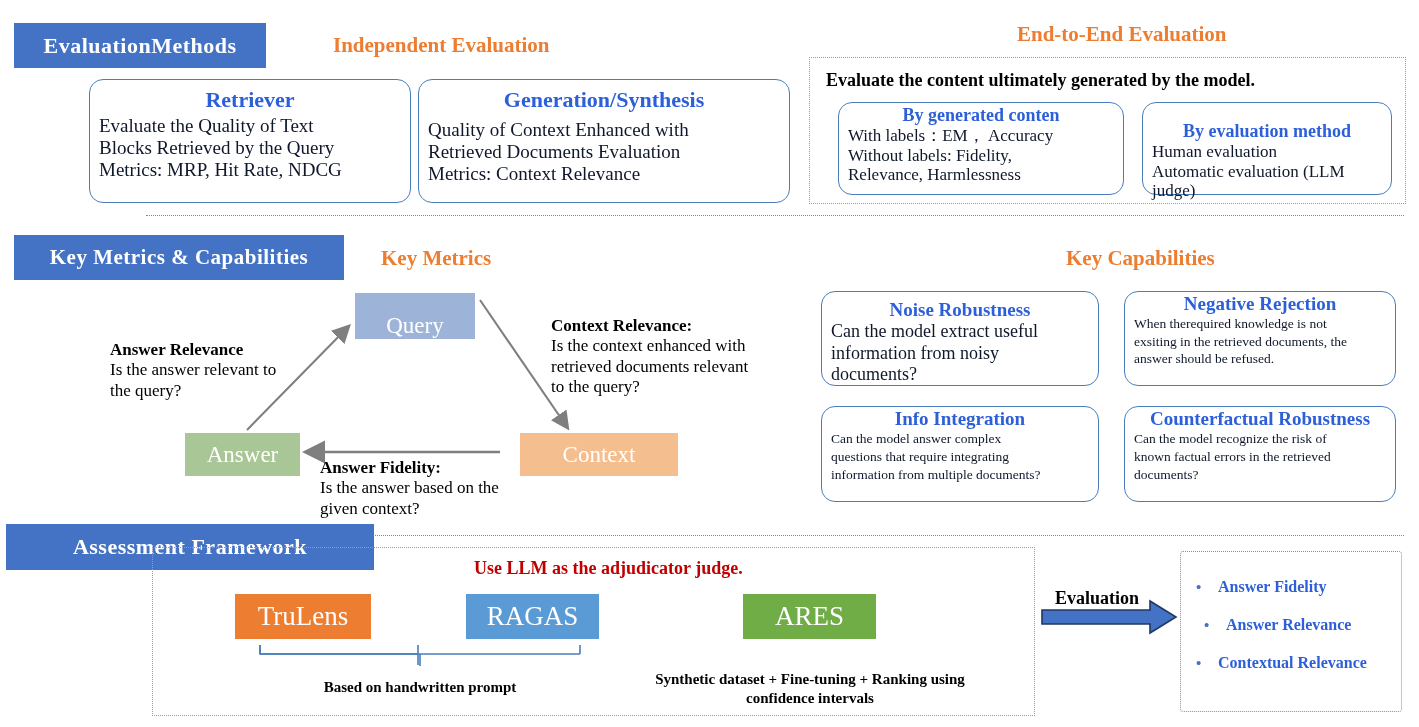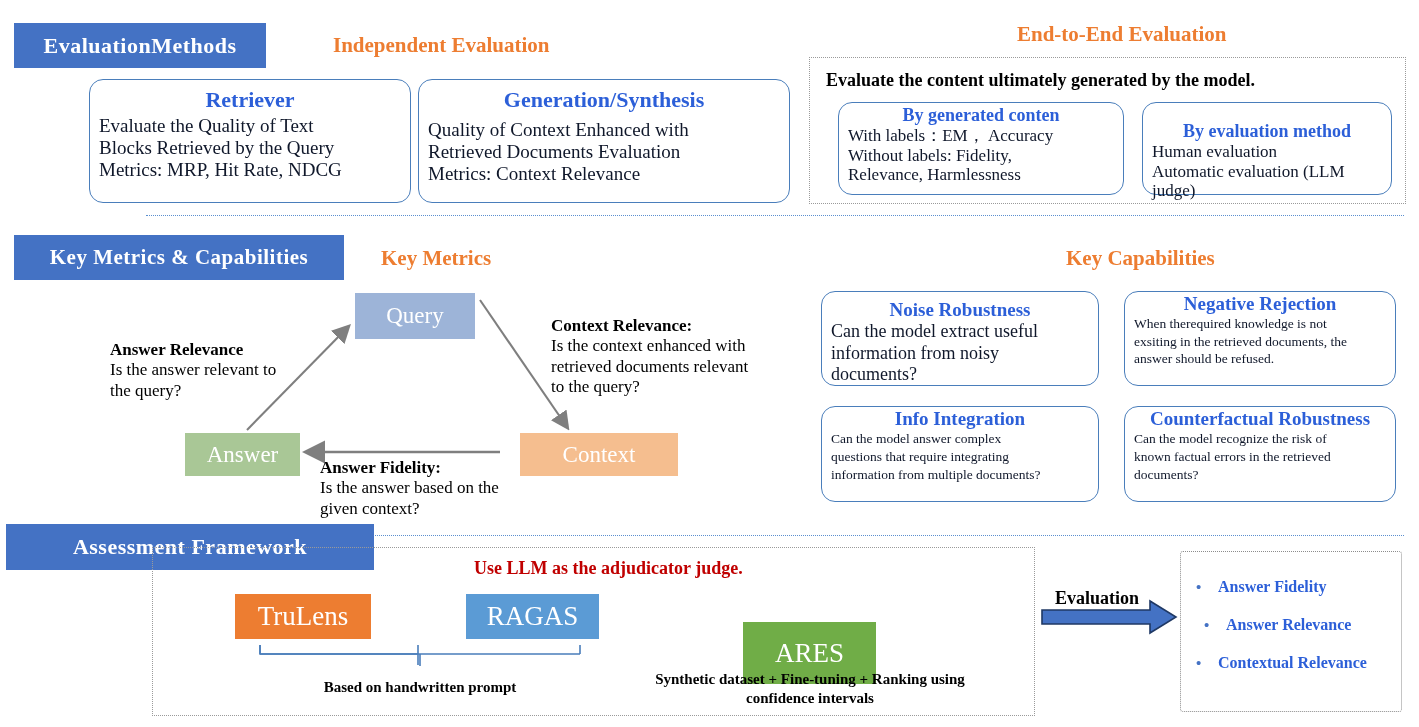--- a/index.html
+++ b/index.html
@@ -177,21 +177,21 @@
   <div class="dashline" style="left:146px; top:215px; width:1258px;"></div>
 
   <div class="banner" style="left:14px; top:235px; width:330px; height:45px; font-size:21px;">
     <span>Key Metrics &amp; Capabilities</span>
   </div>
 
   <div class="col-head" style="left:381px; top:246px; font-size:21px;">Key Metrics</div>
 
   <div class="col-head" style="left:1066px; top:246px; font-size:21px;">Key Capabilities</div>
 
-  <div class="node query" style="left:355px; top:293px; width:120px; height:46px;">
+  <div class="node query" style="left:355px; top:293px; width:120px; height:46px;align-items:flex-end;">
     <span>Query</span>
   </div>
   <div class="node answer" style="left:185px; top:433px; width:115px; height:43px;">
     <span>Answer</span>
   </div>
   <div class="node context" style="left:520px; top:433px; width:158px; height:43px;">
     <span>Context</span>
   </div>
 
   <svg class="ov">
@@ -280,21 +280,21 @@
   <div class="dotbox" style="left:152px; top:547px; width:883px; height:169px;"></div>
 
   <div class="redline" style="left:474px; top:558px;">Use LLM as the adjudicator judge.</div>
 
   <div class="chip trulens" style="left:235px; top:594px; width:136px; height:45px;">
     <span>TruLens</span>
   </div>
   <div class="chip ragas" style="left:466px; top:594px; width:133px; height:45px;">
     <span>RAGAS</span>
   </div>
-  <div class="chip ares" style="left:743px; top:622px; width:133px; height:62px;">
+  <div class="chip ares" style="left:743px; top:594px; width:133px; height:45px;">
     <span>ARES</span>
   </div>
 
   <div class="capline" style="left:270px; top:678px; width:300px;">Based on handwritten prompt</div>
 
   <div class="capline" style="left:620px; top:670px; width:380px;">
     <div>Synthetic dataset + Fine-tuning + Ranking using</div>
     <div>confidence intervals</div>
   </div>
 

